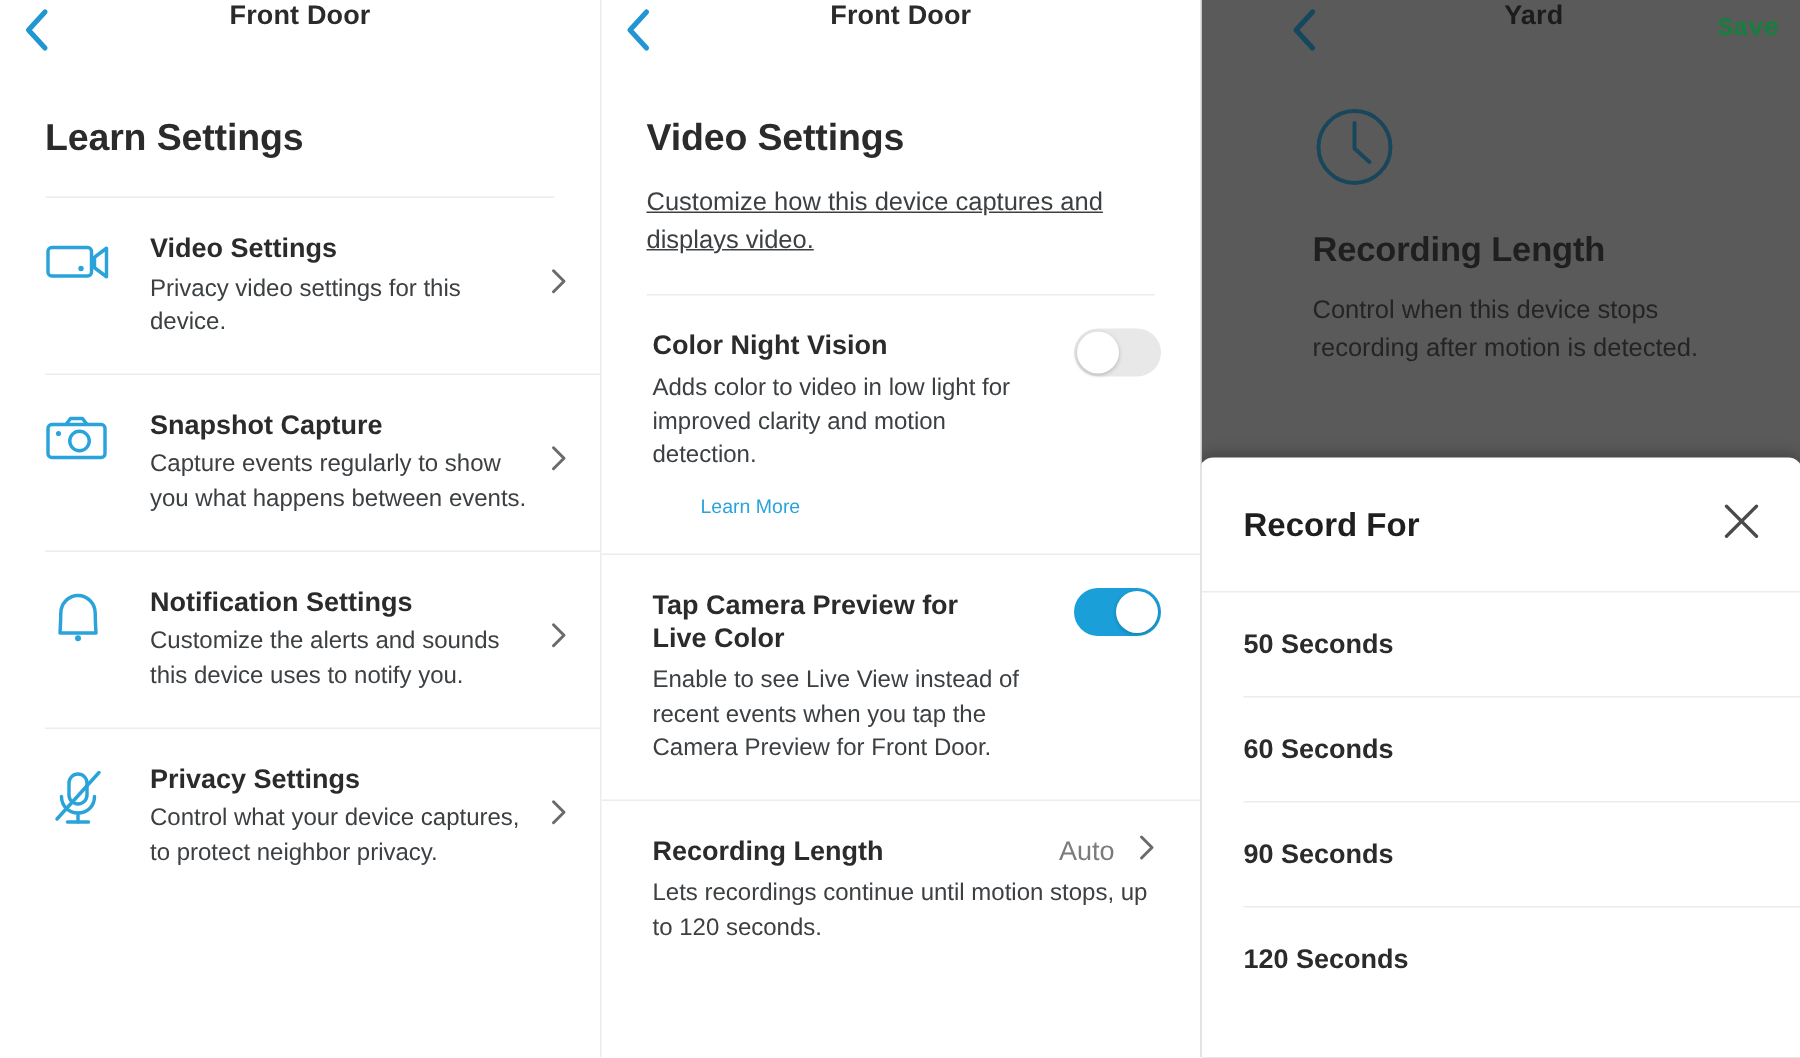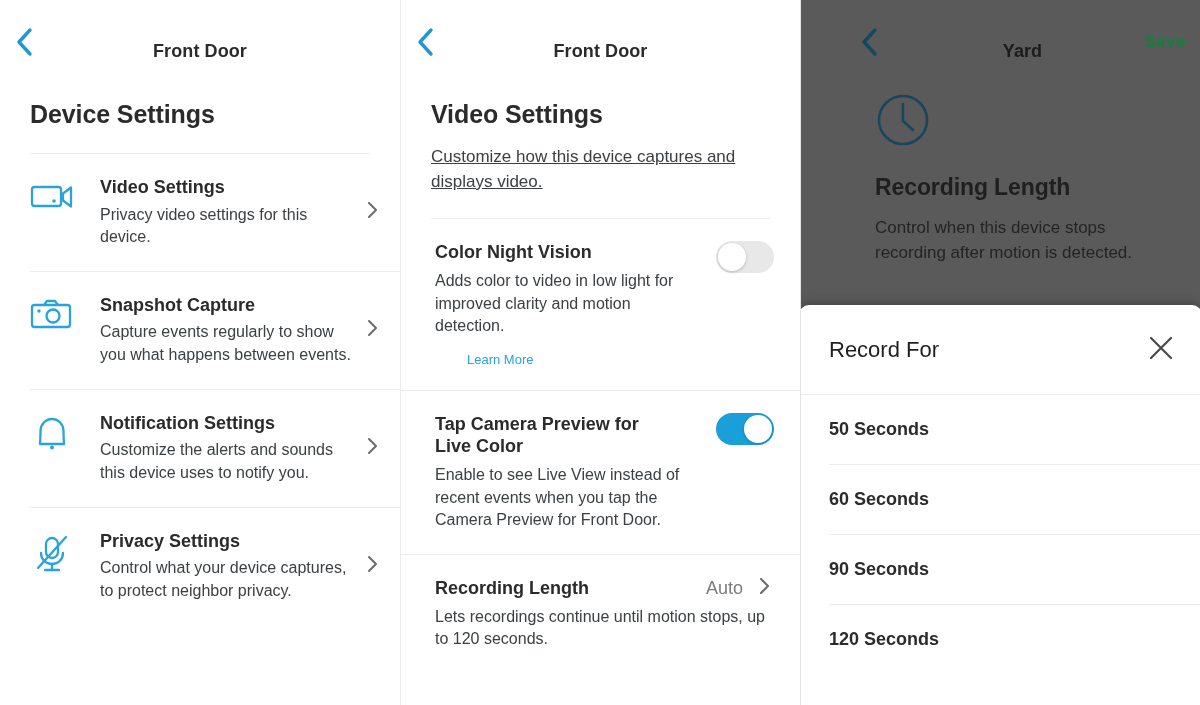--- a/index.html
+++ b/index.html
@@ -13,21 +13,21 @@
 
   
   .panel { position: relative; height: 705px; background: #ffffff; overflow: hidden; }
   .panel-a { width: 400px; }
   .panel-b { width: 400px; border-left: 1px solid #ececec; }
   .panel-c { width: 400px; border-left: 1px solid #e3e3e3; padding-left: 44px; }
 
   
   .navbar {
     height: 40px; position: relative;
-    display: flex; align-items: flex-end; justify-content: center; margin-top: 22px;
+    display: flex; align-items: flex-start; justify-content: center;
   }
   .nav-title {
     font-size: 18px; font-weight: 700; color: #2b2b2b; letter-spacing: .1px;
   }
   .nav-back {
     position: absolute; left: 10px; top: 50%; transform: translateY(-50%);
     width: 28px; height: 28px; display: flex; align-items: center; justify-content: center;
   }
   .nav-back svg { display: block; }
   .nav-action {
@@ -98,21 +98,21 @@
   
   .sheet {
     position: absolute; left: -2px; right: -2px; bottom: 0; top: 305px;
     background: #ffffff; border-radius: 10px 10px 0 0;
     box-shadow: 0 -2px 10px rgba(0,0,0,.25);
   }
   .sheet-head {
     position: relative; height: 90px; display: flex; align-items: center;
     padding: 0 30px; border-bottom: 1px solid #ececec;
   }
-  .sheet-title { font-size: 22px; font-weight: 400; color: #1f1f1f; }
+  .sheet-title { font-size: 22px; font-weight: 700; color: #1f1f1f; }
   .sheet-close { position: absolute; right: 26px; top: 50%; transform: translateY(-50%); }
   .sheet-list { padding: 0 0 0 30px; }
   .sheet-item {
     padding: 24px 0 24px 0; font-size: 18px; font-weight: 700; color: #2b2b2b;
   }
   .sheet-item + .sheet-item { border-top: 1px solid #ececec; }
 </style>
 </head>
 <body>
 
@@ -125,21 +125,21 @@
         <span>
           <svg width="22" height="30" viewBox="0 0 22 30" fill="none">
             <path d="M17 3 L6 15 L17 27" stroke="#2196d3" stroke-width="3.4" stroke-linecap="round" stroke-linejoin="round"></path>
           </svg>
         </span>
       </div>
       <div class="nav-title">Front Door</div>
     </div>
 
     <div class="page-head">
-      <div class="page-title">Device Settings</div>
+      <div class="page-title">Learn Settings</div>
       <div class="head-rule"></div>
     </div>
 
     <div class="list">
 
       <div class="list-item">
         <div class="li-icon">
           <svg width="44" height="32" viewBox="0 0 44 32" fill="none">
             <rect x="2" y="7" width="29" height="19" rx="2.5" stroke="#2aa3db" stroke-width="2.3"></rect>
             <path d="M33 13.5 L41 7.5 V26.5 L33 20.5 Z" stroke="#2aa3db" stroke-width="2.3" stroke-linejoin="round"></path>

